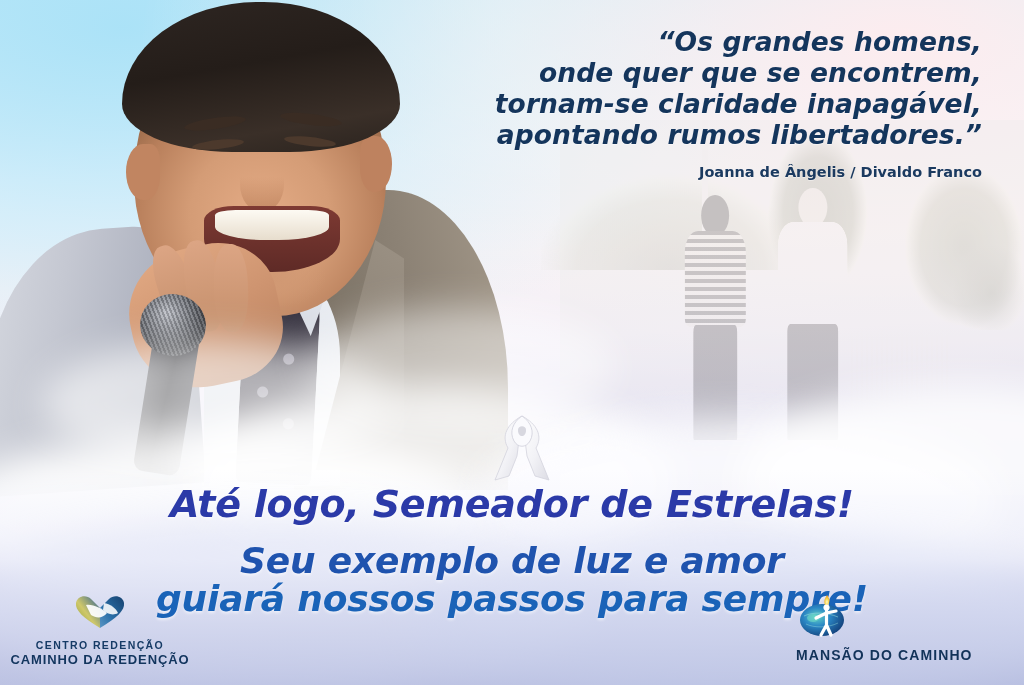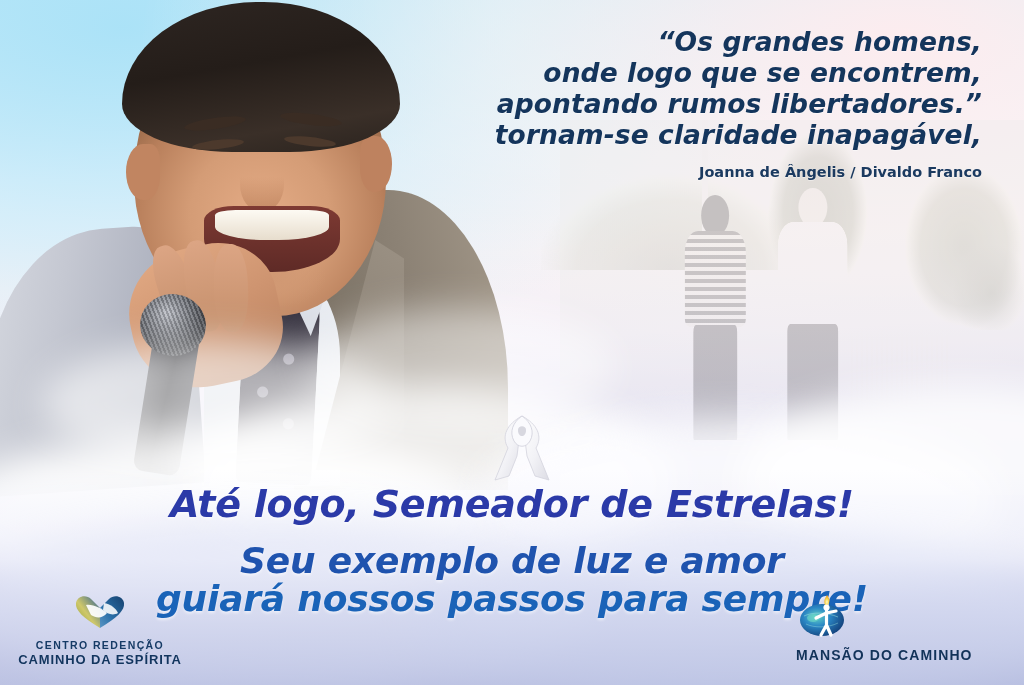--- a/index.html
+++ b/index.html
@@ -336,23 +336,23 @@
     <div class="cl c4"></div>
       <div class="cl c5"></div>
       <div class="cl c6"></div>
     <div class="cl c7"></div>
       <div class="cl c8"></div>
   </div>
   <div class="haze-bottom"></div>
 
   <div class="quote-block">
     <div class="quote-line">“Os grandes homens,</div>
-    <div class="quote-line">onde logo que se encontrem,</div>
+    <div class="quote-line">onde quer que se encontrem,</div>
+    <div class="quote-line">tornam-se claridade inapagável,</div>
     <div class="quote-line">apontando rumos libertadores.”</div>
-    <div class="quote-line">tornam-se claridade inapagável,</div>
     <div class="quote-credit">Joanna de Ângelis / Divaldo Franco</div>
   </div>
 
   <div class="ribbon">
     <svg width="70" height="78" viewBox="0 0 70 78">
       <defs>
         <linearGradient id="rb" x1="0" y1="0" x2="1" y2="1">
           <stop offset="0%" stop-color="#ffffff"></stop>
           <stop offset="55%" stop-color="#f2f2f6"></stop>
           <stop offset="100%" stop-color="#dcdce4"></stop>
@@ -386,21 +386,21 @@
             <stop offset="100%" stop-color="#5b96c4"></stop>
           </linearGradient>
         </defs>
         <path d="M27 36 C10 26 2 18 3 11 C4 4 13 2 18 7 L27 16 Z" fill="url(#hl1)"></path>
         <path d="M27 36 C44 26 52 18 51 11 C50 4 41 2 36 7 L27 16 Z" fill="url(#hl2)"></path>
         <path d="M13 13 C20 12 28 16 34 21 C30 26 24 27 18 23 Z" fill="#ffffff" opacity=".92"></path>
         <path d="M31 11 C37 12 43 16 45 21 C40 24 34 22 30 18 Z" fill="#ffffff" opacity=".88"></path>
       </svg>
     </span>
     <div class="logo-text-sm">CENTRO REDENÇÃO</div>
-    <div class="logo-text-lg">CAMINHO DA ESPÍRITA</div>
+    <div class="logo-text-lg">CAMINHO DA REDENÇÃO</div>
   </div>
 
   <div class="logo-right">
     <span class="logo-mark">
       <svg width="52" height="44" viewBox="0 0 52 44">
         <defs>
           <radialGradient id="gl" cx="38%" cy="40%" r="70%">
             <stop offset="0%" stop-color="#63d3c7"></stop>
             <stop offset="42%" stop-color="#2a86c4"></stop>
             <stop offset="100%" stop-color="#113a74"></stop>

